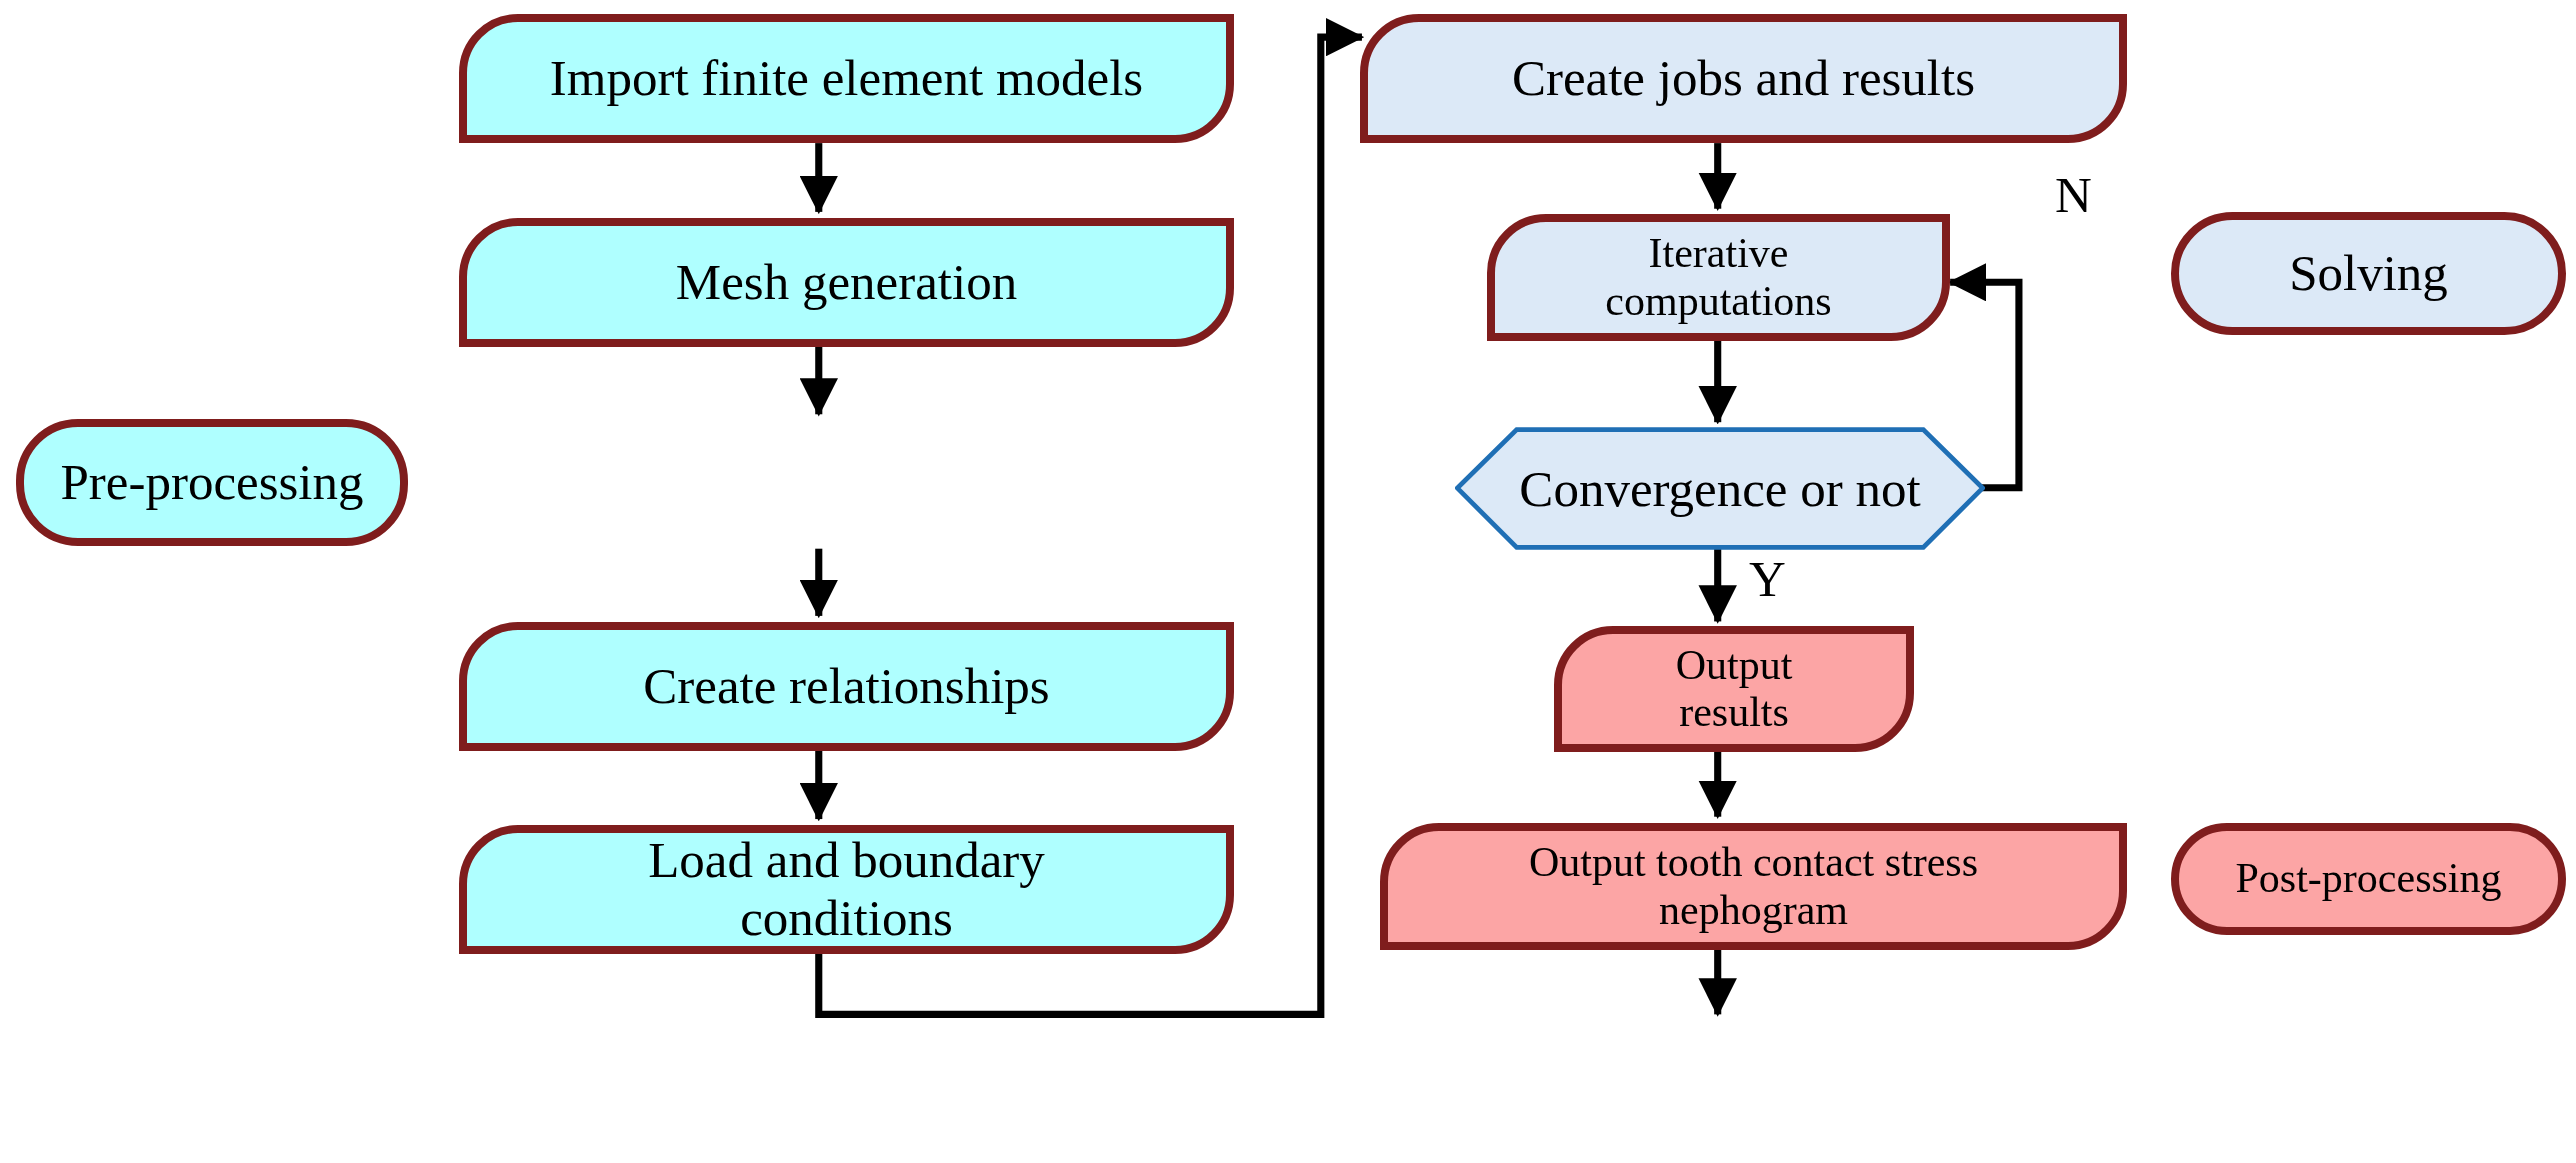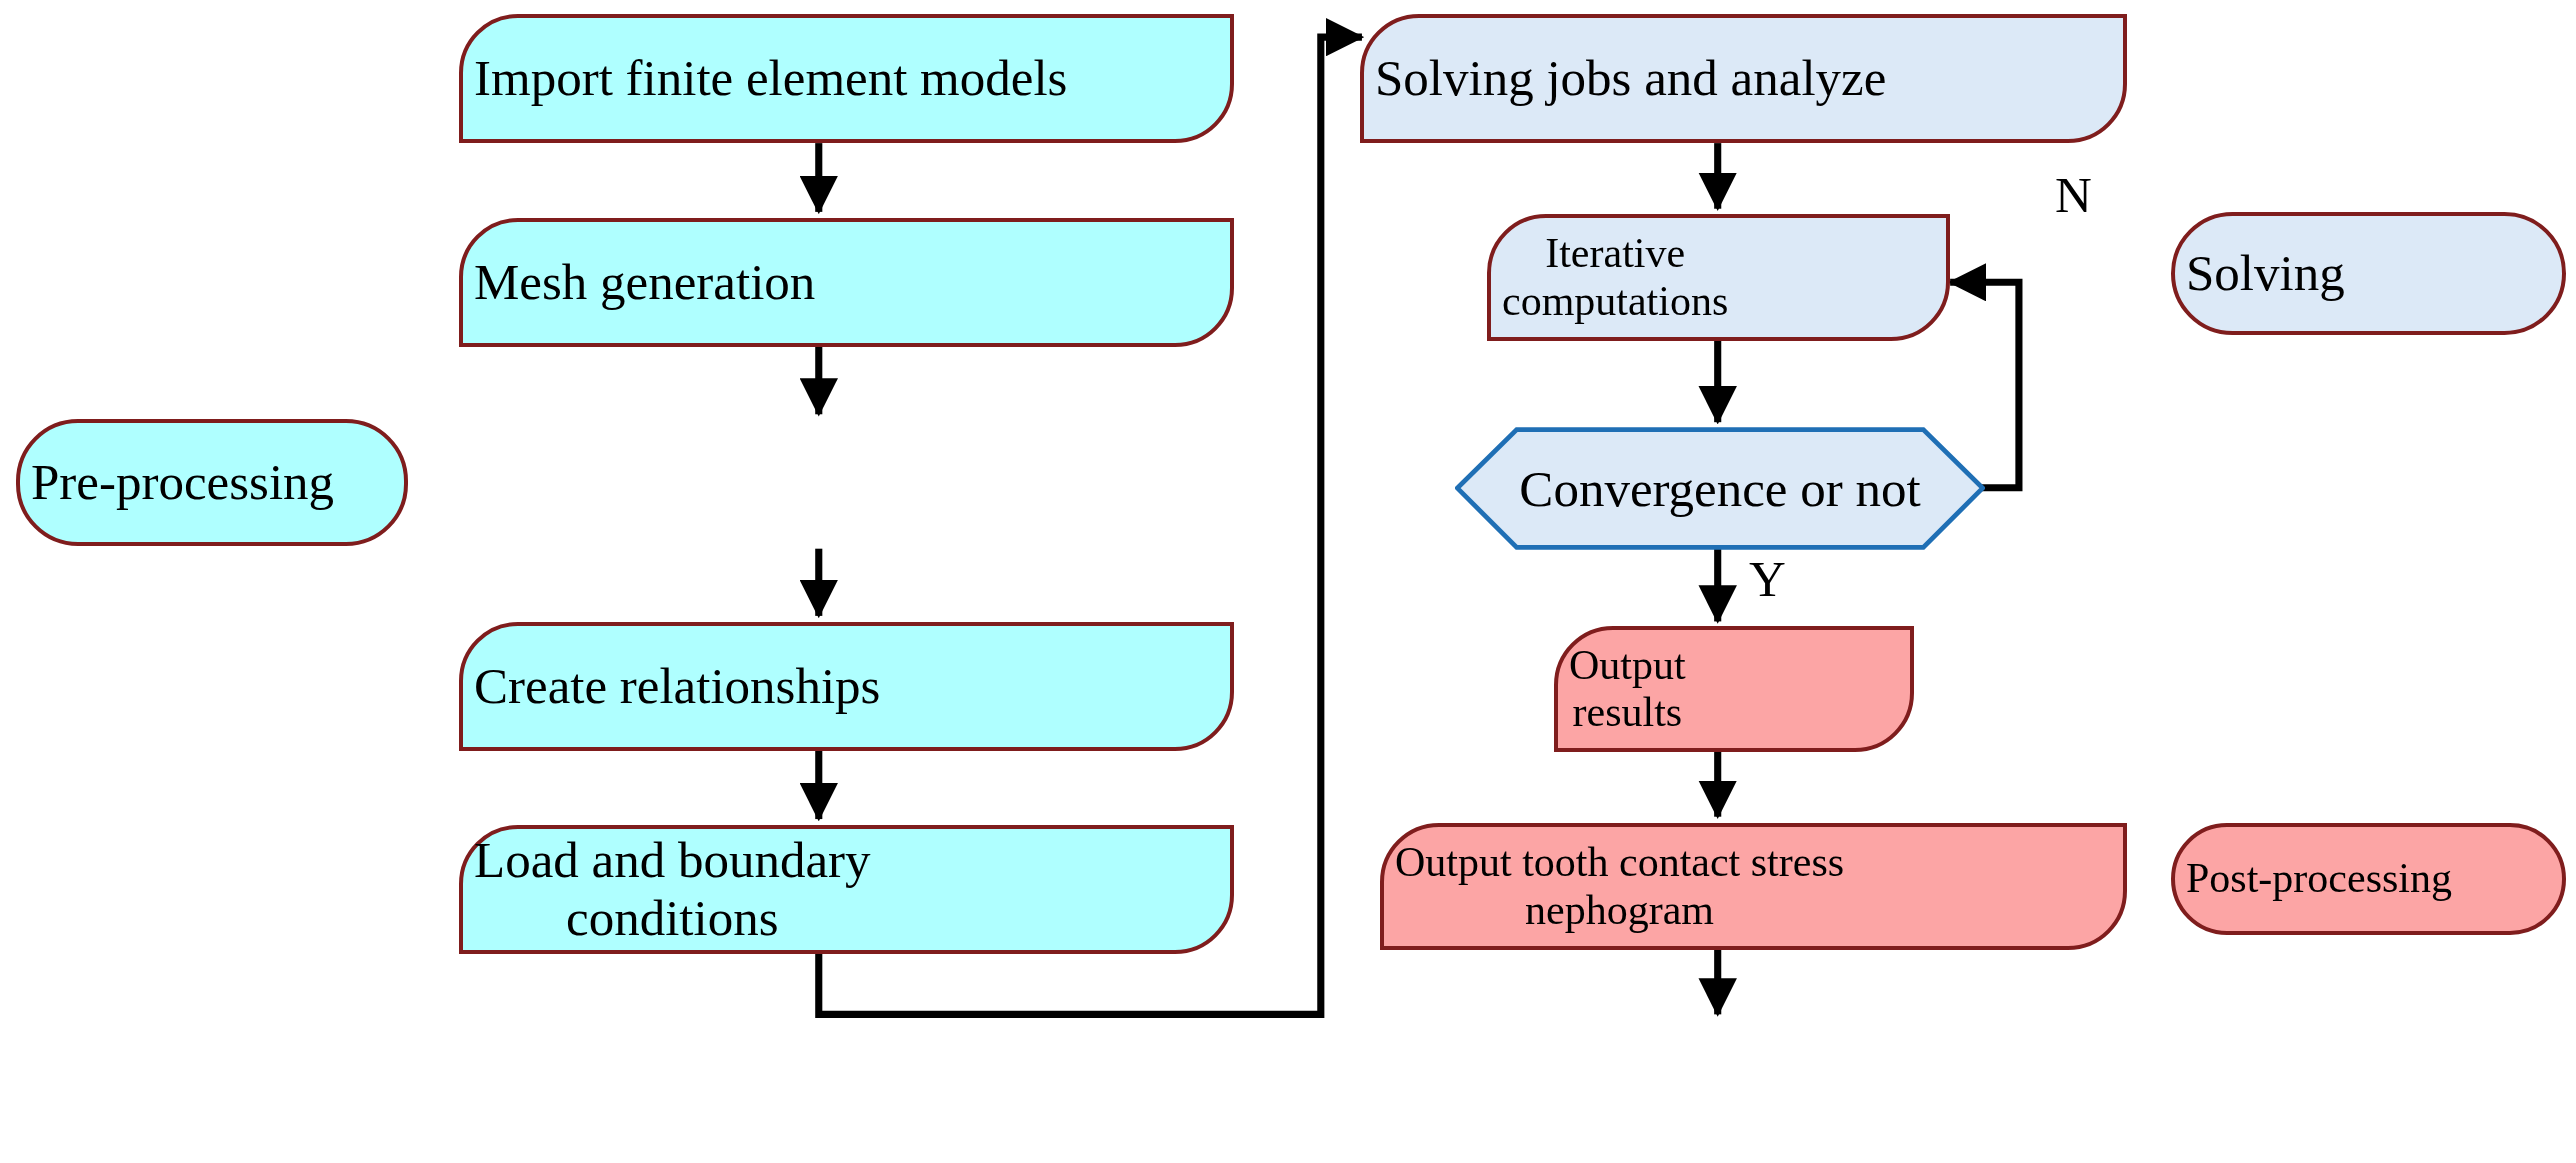--- a/index.html
+++ b/index.html
@@ -23,23 +23,23 @@
     top: 0;
     width: 2576px;
     height: 1163px;
     pointer-events: none;
   }
   .node {
     position: absolute;
     box-sizing: border-box;
     display: flex;
     align-items: center;
-    justify-content: flex-start;
+    justify-content: center;
     text-align: center;
-    border: 4px solid #7f1d1d;
+    border: 8px solid #7f1d1d;
     color: #000000;
     line-height: 1.12;
     padding: 1.6px 11px;
     z-index: 3;
   }
   
   .shape-flag {
     border-radius: 59px 0 59px 0;
   }
   
@@ -122,21 +122,21 @@
   <div class="node shape-flag fill-cyan t64" style="left:459px; top:825px; width:775px; height:129px; white-space:pre-line;">
     <span style="white-space:pre-line;">Load and boundary
 conditions</span>
   </div>
 
   <div class="node shape-pill fill-cyan t64" style="left:16px; top:419px; width:392px; height:127px;">
     <span>Pre-processing</span>
   </div>
 
   <div class="node shape-flag fill-blue t64" style="left:1360px; top:14.2px; width:767px; height:129px;">
-    <span>Solving jobs and analyze</span>
+    <span>Create jobs and results</span>
   </div>
 
   <div class="node shape-flag fill-blue t62" style="left:1487px; top:214px; width:463px; height:127px;">
     <span style="white-space:pre-line;">Iterative
 computations</span>
   </div>
 
   <div class="hexwrap" style="left:1455px; top:427px; width:530px; height:123px;">
     <svg width="530" height="123" viewBox="0 0 670 155" xmlns="http://www.w3.org/2000/svg">
       <polygon points="78,3 592,3 667,77 592,152 78,152 3,77" fill="#DCE9F7" stroke="#1F6FB5" stroke-width="6"></polygon>

